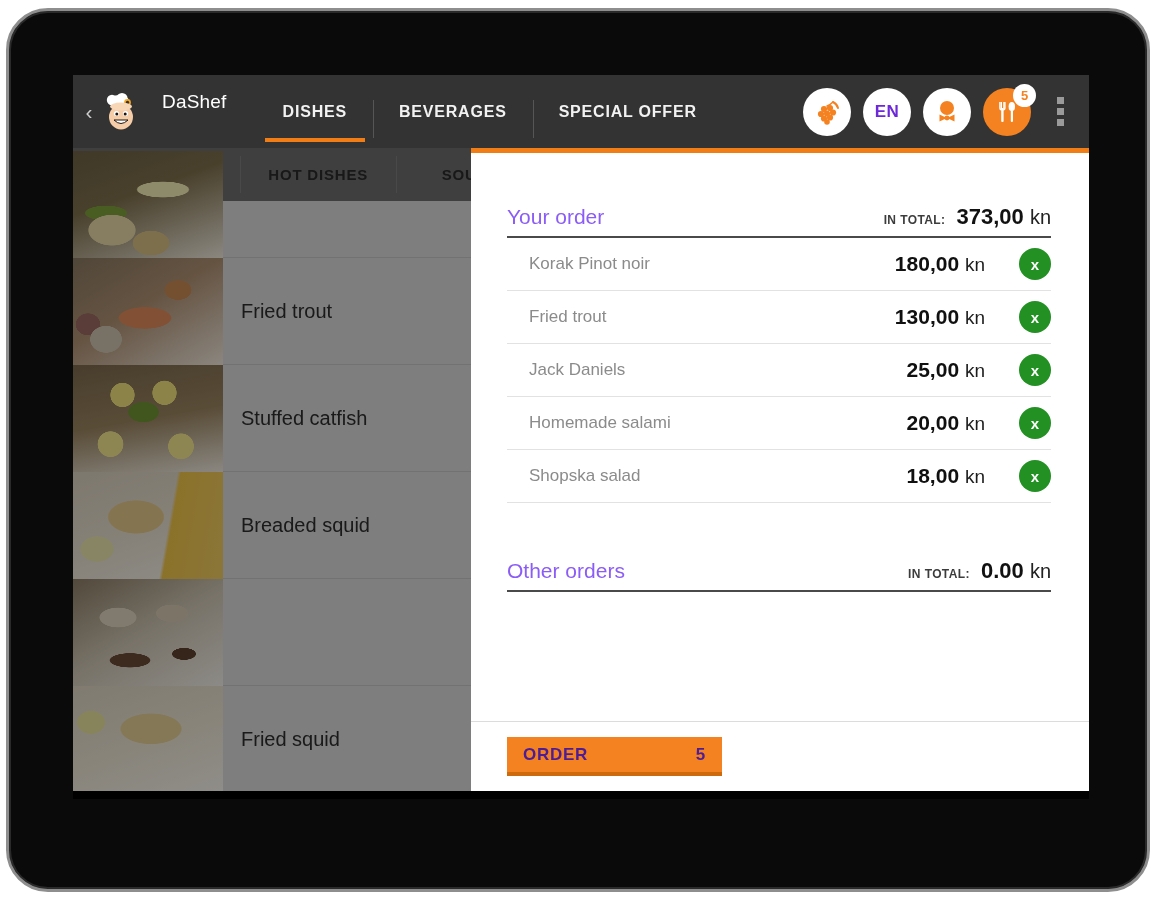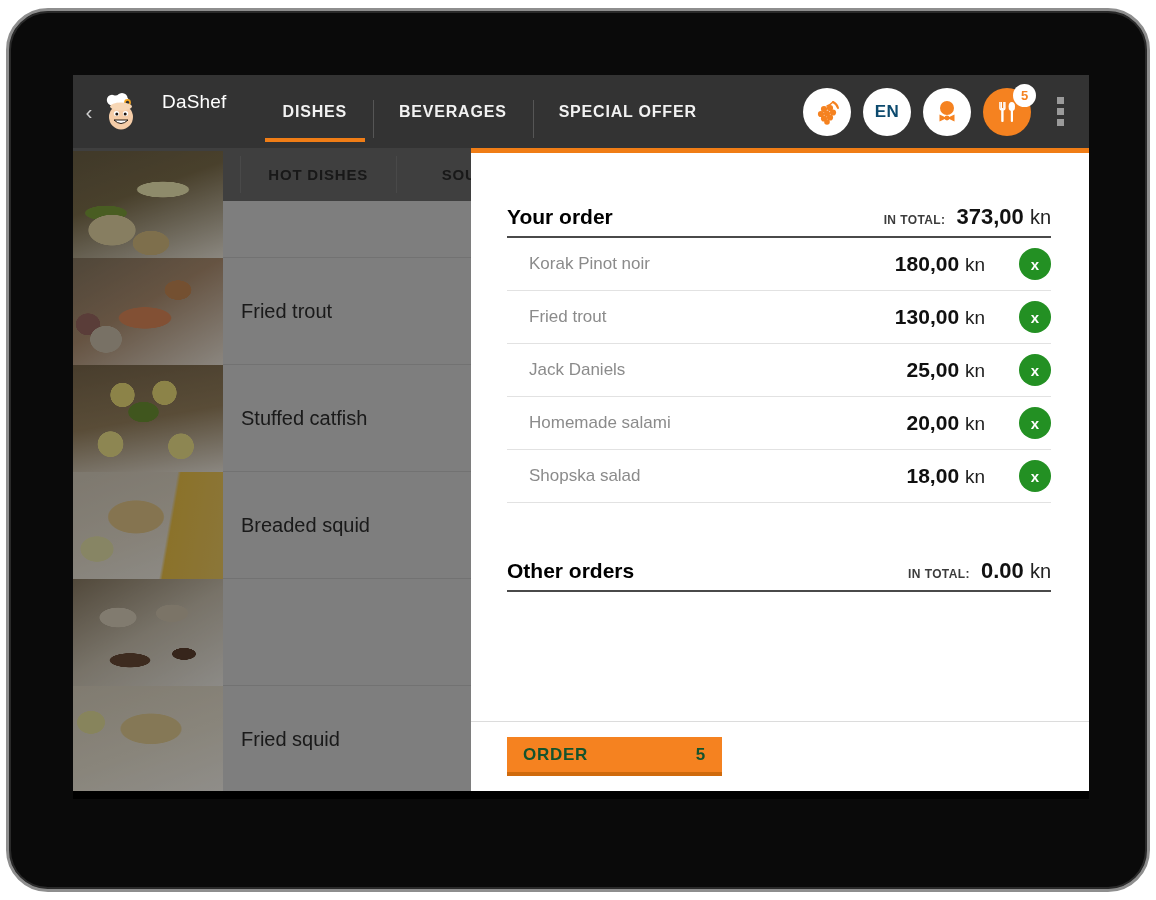--- a/index.html
+++ b/index.html
@@ -74,21 +74,21 @@
 
   
   #icon-cluster { display: flex; align-items: center; gap: 12px; padding-right: 10px; }
   .circ {
     width: 48px; height: 48px; border-radius: 50%;
     background: #ffffff;
     display: flex; align-items: center; justify-content: center;
     position: relative;
   }
   .circ.filled { background: #f58220; }
-  #lang-text { color: #0c4a6e; font-size: 17px; font-weight: bold; letter-spacing: .5px; }
+  #lang-text { color: #6d28d9; font-size: 17px; font-weight: bold; letter-spacing: .5px; }
   #cart-badge {
     position: absolute; right: -5px; top: -4px;
     width: 23px; height: 23px; border-radius: 50%;
     background: #ffffff;
     color: #f58220; font-size: 13px; font-weight: bold;
     display: flex; align-items: center; justify-content: center;
   }
   #overflow-menu {
     width: 30px; display: flex; flex-direction: column;
     align-items: center; gap: 4px; margin-left: 2px; margin-right: 4px;
@@ -149,21 +149,21 @@
     background: #ffffff;
     border-top: 5px solid #f07d16;
   }
   #order-scroll { position: absolute; left: 0; top: 0; width: 618px; height: 568px; }
   .section-head {
     margin: 24px 38px 0 36px;
     display: flex; align-items: baseline;
     border-bottom: 2px solid #4a4a4a;
     padding-bottom: 6px;
   }
-  .section-title { font-size: 21px; font-weight: bold; color: #000000; margin-top: 28px; }
+  .section-title { font-size: 21px; font-weight: normal; color: #8b5cf6; margin-top: 28px; }
   .section-spacer { flex: 1; }
   .in-total-label {
     font-size: 12px; font-weight: bold; color: #3c3c3c;
     letter-spacing: .4px; margin-right: 11px;
   }
   .section-total { font-size: 22px; font-weight: bold; color: #111; }
   .section-total .cur { font-weight: normal; font-size: 20px; color: #222; }
 
   .order-item {
     margin: 0 38px 0 36px;
@@ -189,21 +189,21 @@
     border-top: 1px solid #dcdcdc;
     display: flex; align-items: center;
   }
   #order-button {
     margin-left: 36px;
     width: 215px; height: 39px;
     background: #f58220;
     border-bottom: 4px solid #cf6a0c;
     display: flex; align-items: center;
     padding: 0 16px;
-    color: #14532d; font-size: 17px; font-weight: bold; letter-spacing: .7px;
+    color: #4c1d95; font-size: 17px; font-weight: bold; letter-spacing: .7px;
   }
   #order-button .ob-spacer { flex: 1; }
 </style>
 </head>
 <body>
 
 <div id="device-frame">
   <div id="device-inner">
 
     <div id="app-screen">

